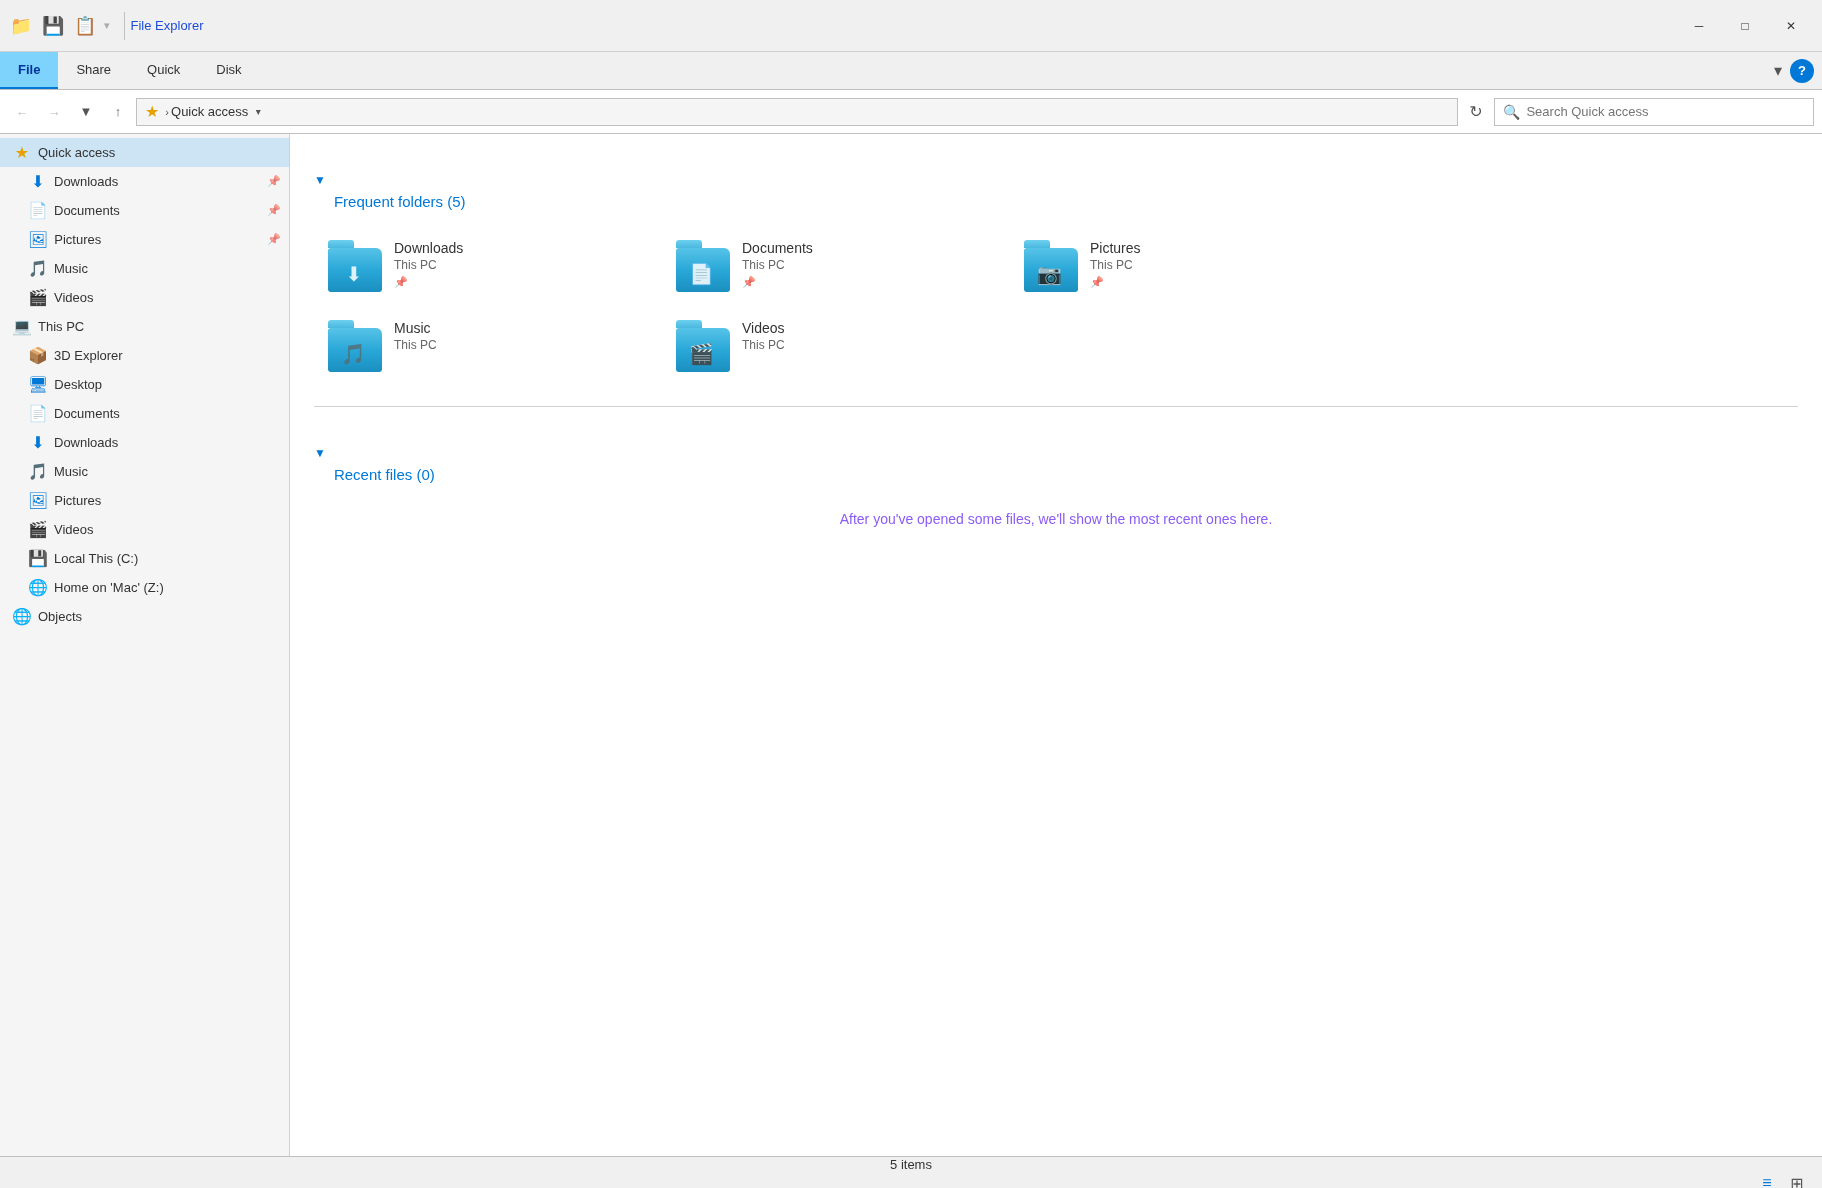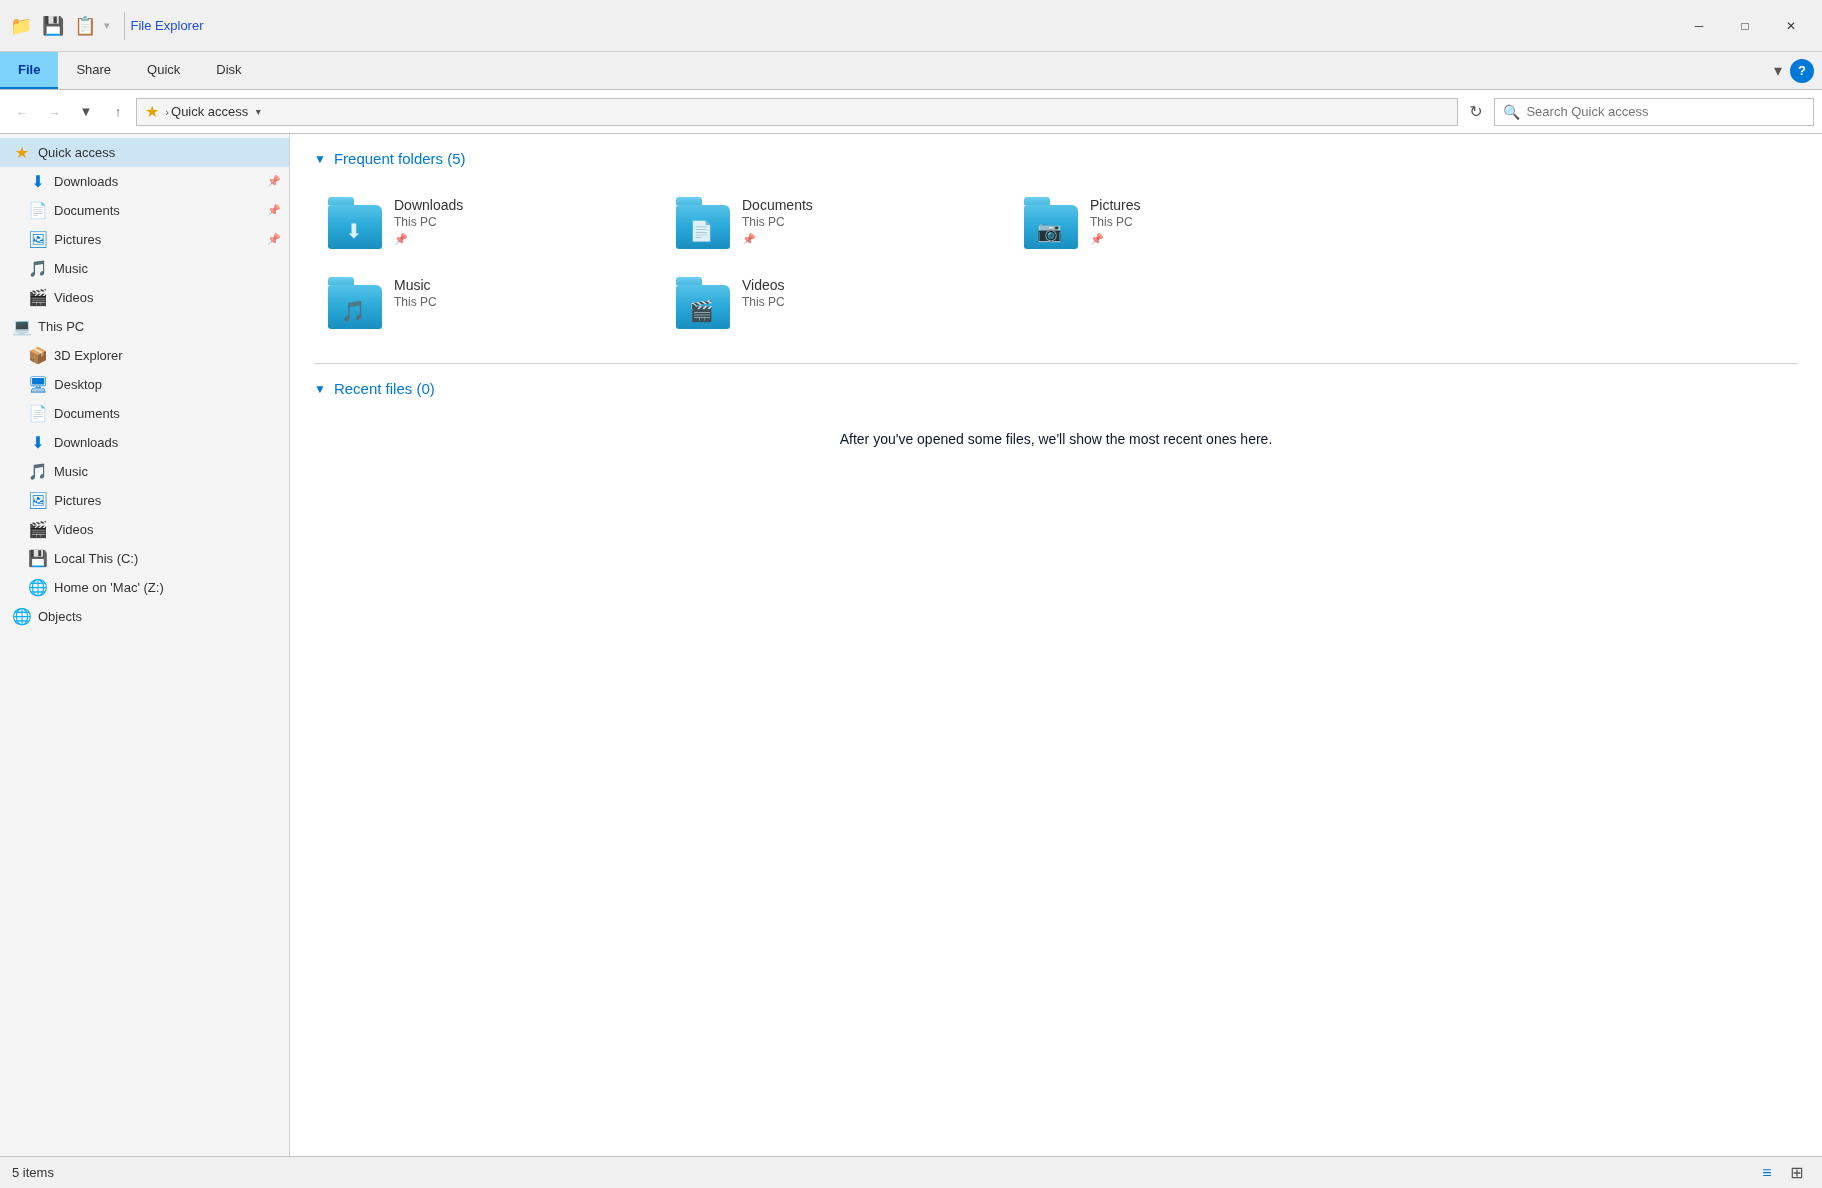--- a/index.html
+++ b/index.html
@@ -258,20 +258,21 @@
     }
     .section-toggle {
       color: #0078d7;
       font-size: 12px;
       cursor: pointer;
     }
     .section-title {
       color: #0078d7;
       font-size: 15px;
       font-weight: 400;
+      margin-top: 43px;
     }
 
     
     .folder-grid {
       display: grid;
       grid-template-columns: repeat(3, 340px);
       gap: 8px;
       margin-bottom: 24px;
     }
     .folder-card {
@@ -333,36 +334,37 @@
     }
 
     .divider {
       height: 1px;
       background: #d0d0d0;
       margin: 8px 0 16px 0;
     }
 
     
     .recent-empty {
-      color: #0f172a;
+      color: #8b5cf6;
       font-size: 14px;
       text-align: center;
-      margin-top: 30px;
+      margin-top: 24px;
     }
 
     
     .status-bar {
       height: 32px;
       background: #f0f0f0;
       border-top: 1px solid #c0c0c0;
       display: flex;
       align-items: center;
       padding: 0 12px;
       font-size: 13px;
       color: #333;
+      flex-direction: column;
     }
     .status-right {
       margin-left: auto;
       display: flex;
       align-items: center;
       gap: 4px;
     }
     .view-btn {
       width: 26px;
       height: 22px;

